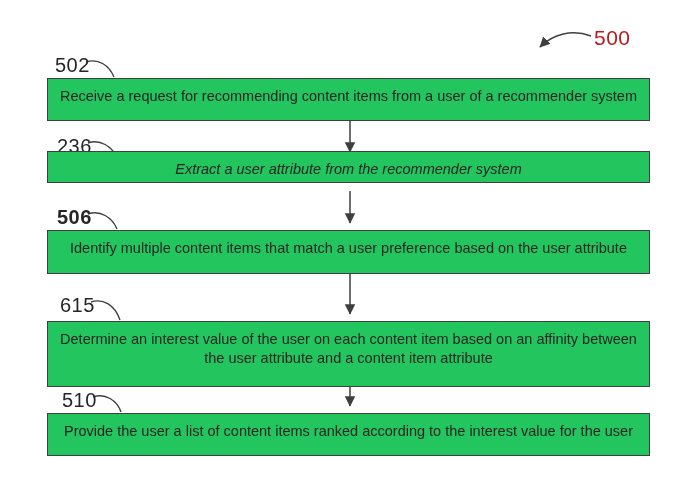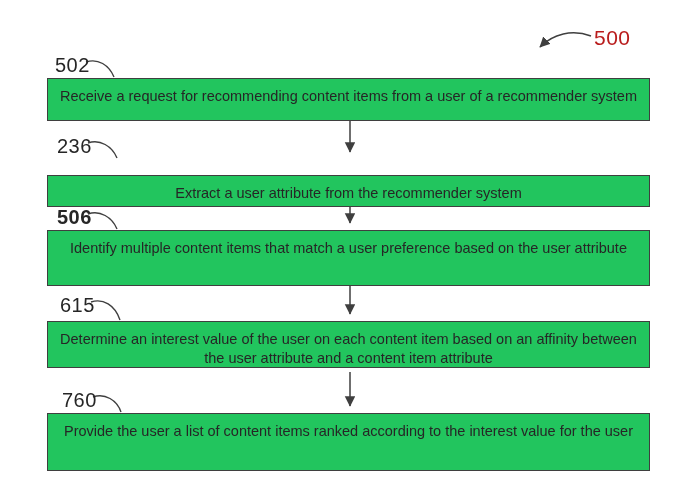--- a/index.html
+++ b/index.html
@@ -33,24 +33,24 @@
     display: flex;
     align-items: flex-start;
     justify-content: center;
     text-align: center;
     color: #262626;
     font-size: 14.5px;
     line-height: 1.32;
     padding: 8px 10px;
   }
   #box-502 { top: 78px;  height: 43px; }
-  #box-504 { top: 175px; height: 32px; }
-  #box-506 { top: 230px; height: 56px; }
-  #box-508 { top: 321px; height: 47px; }
-  #box-510 { top: 413px; height: 58px; }
+  #box-504 { top: 151px; height: 32px; font-style: italic; }
+  #box-506 { top: 230px; height: 44px; }
+  #box-508 { top: 321px; height: 66px; }
+  #box-510 { top: 413px; height: 43px; }
 
   .ref-label {
     position: absolute;
     color: #262626;
     font-size: 20px;
     letter-spacing: 0.5px;
   }
   #ref-502 { left: 55px; top: 54px;  }
   #ref-504 { left: 57px; top: 135px; }
   #ref-506 { left: 57px; top: 206px; font-weight: bold; }
@@ -91,21 +91,21 @@
     <path d="M91,302 C103,298 115,305 120,320" fill="none" stroke="#3f3f3f" stroke-width="1.4"></path>
     <path d="M93,397 C105,393 117,400 121,412" fill="none" stroke="#3f3f3f" stroke-width="1.4"></path>
   </svg>
 
   <div class="fig-number">500</div>
 
   <div class="ref-label" id="ref-502">502</div>
   <div class="ref-label" id="ref-504">236</div>
   <div class="ref-label" id="ref-506">506</div>
   <div class="ref-label" id="ref-508">615</div>
-  <div class="ref-label" id="ref-510">760</div>
+  <div class="ref-label" id="ref-510">510</div>
 
   <div class="step-box" id="box-502">
     <span>Receive a request for recommending content items from a user of a recommender system</span>
   </div>
   <div class="step-box" id="box-504">
     <span>Extract a user attribute from the recommender system</span>
   </div>
   <div class="step-box" id="box-506">
     <span>Identify multiple content items that match a user preference based on the user attribute</span>
   </div>

